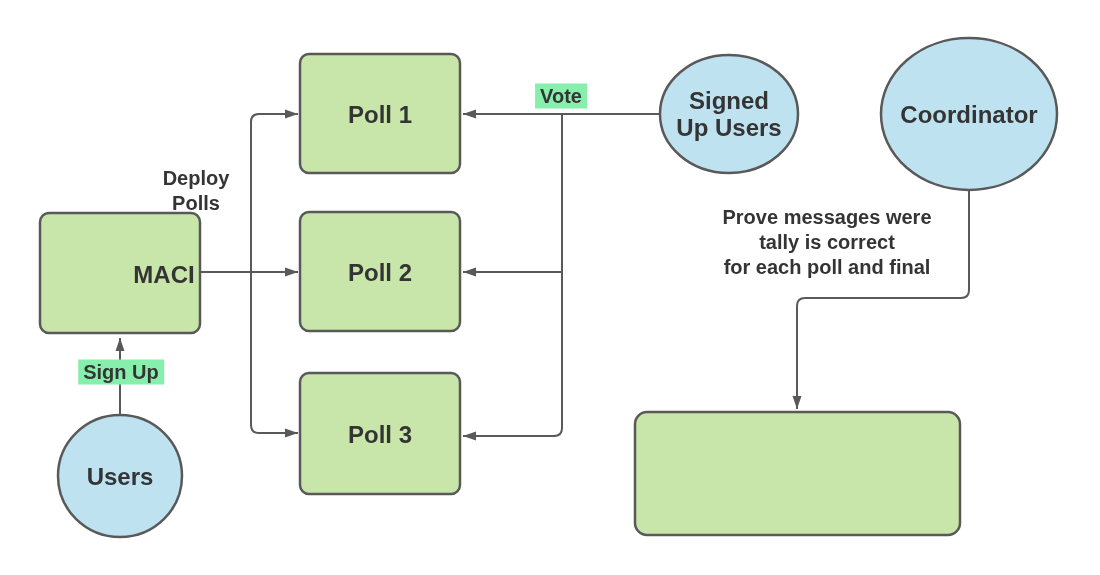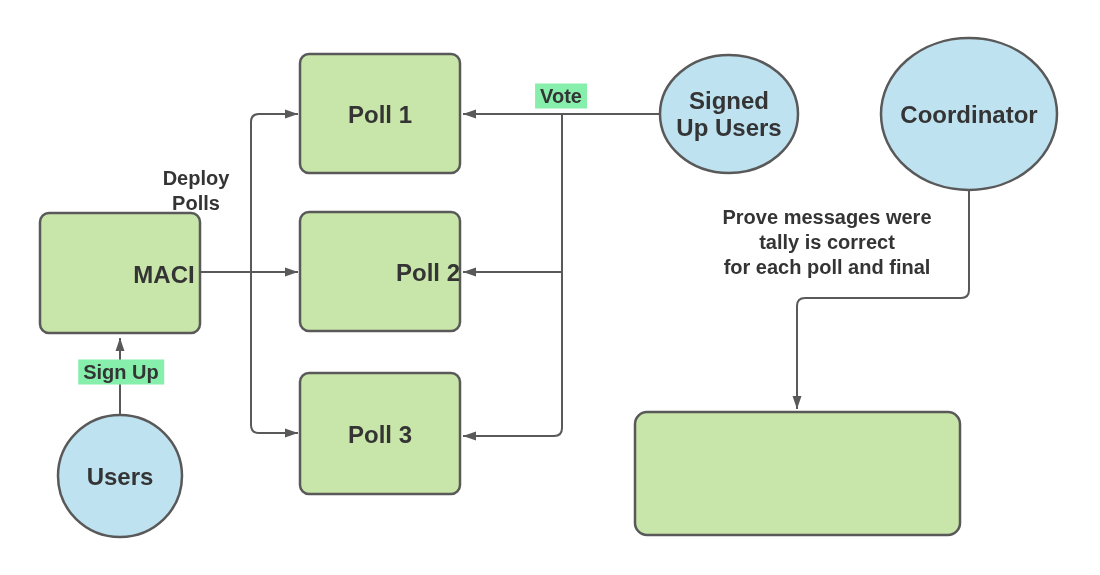--- a/index.html
+++ b/index.html
@@ -45,21 +45,21 @@
     <rect class="node" x="300" y="212" width="160" height="119" rx="9" fill="#c8e6a9"></rect>
     <rect class="node" x="300" y="373" width="160" height="121" rx="9" fill="#c8e6a9"></rect>
     <rect class="node" x="635" y="412" width="325" height="123" rx="12" fill="#c8e6a9"></rect>
     <ellipse class="node" cx="120" cy="476" rx="62" ry="61" fill="#bfe2f1"></ellipse>
     <ellipse class="node" cx="729" cy="114" rx="69" ry="59" fill="#bfe2f1"></ellipse>
     <ellipse class="node" cx="969" cy="114" rx="88" ry="76" fill="#bfe2f1"></ellipse>
   </svg>
 
   <div class="label node-label" style="left:120px; top:274px;margin-left:44px;">MACI</div>
   <div class="label node-label" style="left:380px; top:114px;text-align:center;">Poll 1</div>
-  <div class="label node-label" style="left:380px; top:272px;margin-left:48px;">Poll 2</div>
+  <div class="label node-label" style="left:380px; top:272px;">Poll 2</div>
   <div class="label node-label" style="left:380px; top:434px;text-align:center;">Poll 3</div>
   <div class="label node-label" style="left:120px; top:476px;">Users</div>
   <div class="label node-label" style="left:729px; top:114px;">
     <div>Signed</div>
     <div>Up Users</div>
   </div>
   <div class="label node-label" style="left:969px; top:114px;">Coordinator</div>
 
   <div class="label edge-label bg-white" style="left:121px; top:372px;">Sign Up</div>
   <div class="label edge-label" style="left:196px; top:163px;margin-top:28px;">

